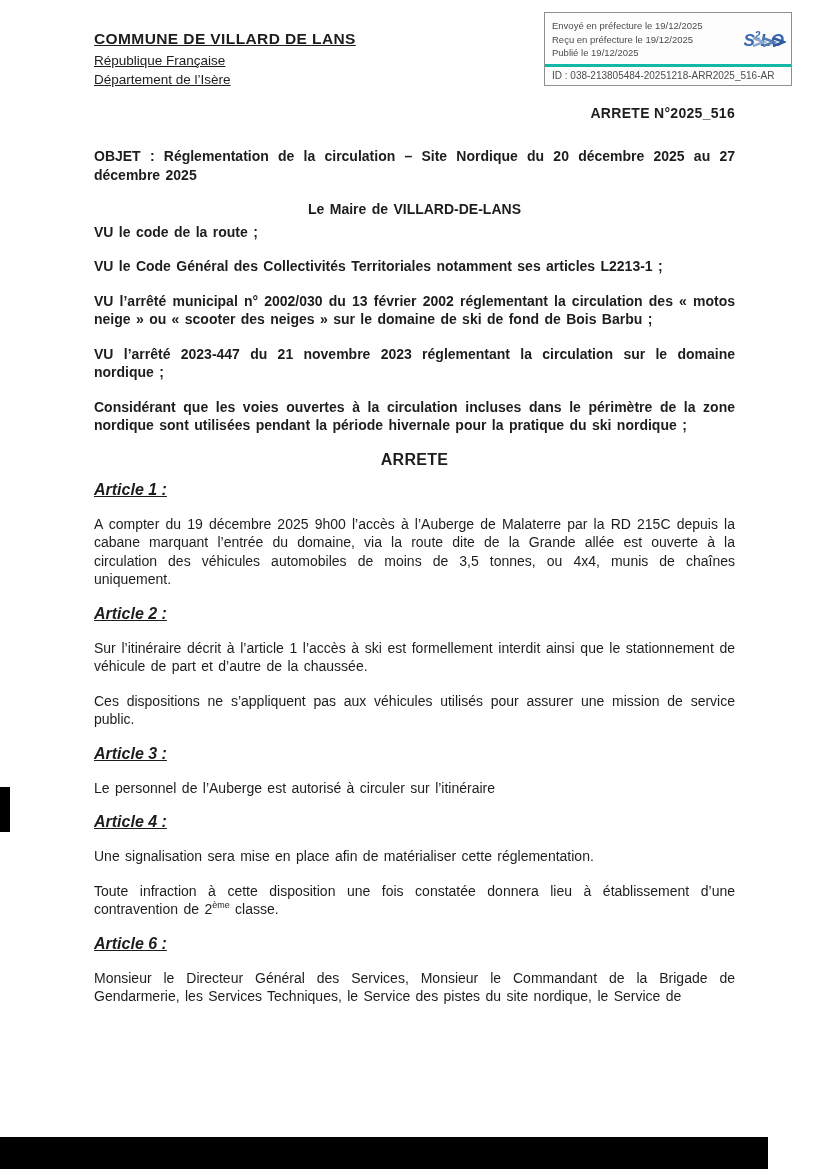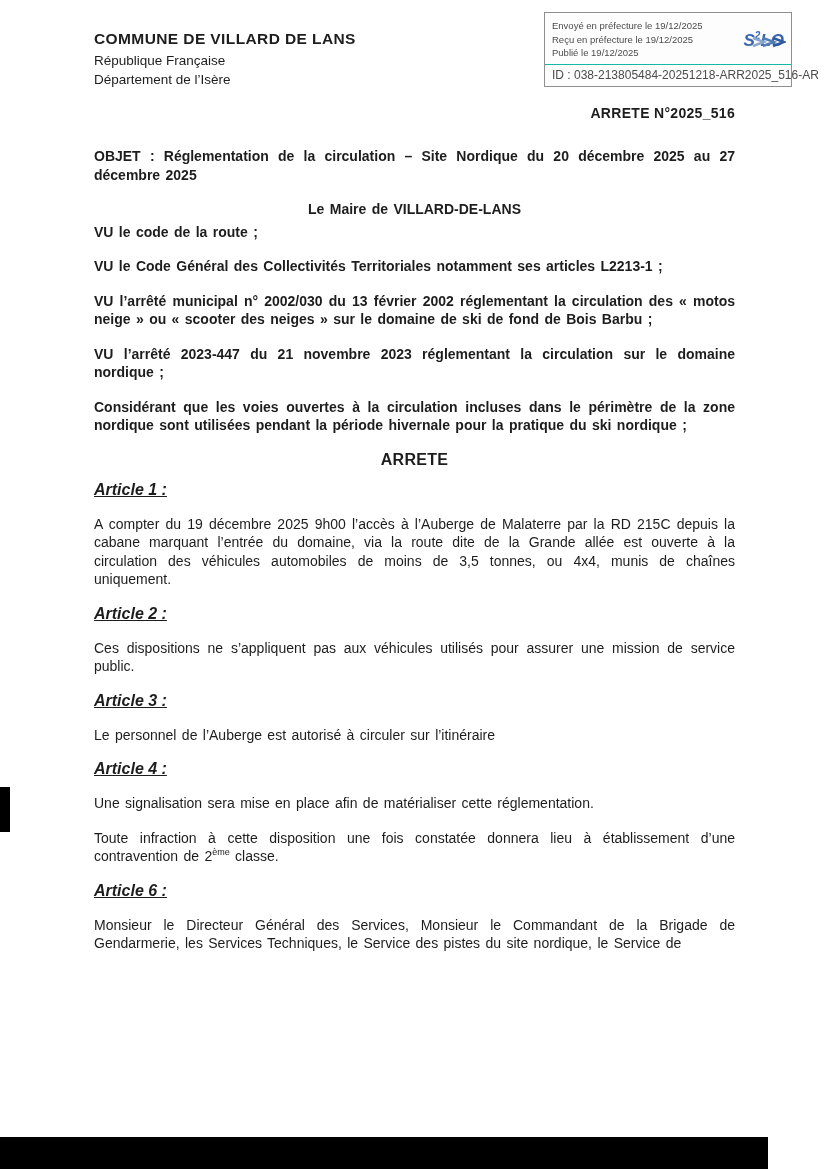--- a/index.html
+++ b/index.html
@@ -14,21 +14,21 @@
   .content {
     position: absolute;
     left: 94px; top: 30px;
     width: 641px;
   }
   .commune {
     font-size: 15.5px; font-weight: bold; letter-spacing: .4px;
     margin: 0 0 4px 0;
   }
   .hdr-line { font-size: 13.5px; line-height: 18.5px; }
-  .header-block { margin-bottom: 16px; }
+  .header-block { margin-bottom: 16px; text-decoration: underline; }
   .doc-title {
     text-align: right; font-weight: bold; font-size: 14px;
     letter-spacing: .3px; margin: 14px 0 26px 0;
   }
   p, .para {
     font-size: 14px; line-height: 18.5px;
     text-align: justify; margin: 0 0 16px 0;
     word-spacing: 1.5px;
   }
   .bold { font-weight: bold; }
@@ -52,23 +52,23 @@
   .stamp-lines { flex: 1; }
   .stamp-lines div { line-height: 13.5px; white-space: nowrap; }
   .stamp-logo {
     width: 78px; position: relative;
     color: #3a68b0; font-style: italic; font-weight: bold;
     font-size: 17px; padding-top: 12px; text-align: right;
   }
   .stamp-logo sup { font-size: 10px; }
   .stamp-logo svg { position: absolute; right: -2px; top: 16px; }
   .stamp-id {
-    border-top: 1px solid #14b8a6;
+    border-top: 3px solid #14b8a6;
     padding: 3px 7px 4px 7px;
-    font-size: 12px; white-space: nowrap; color: #4c4c4c;
+    font-size: 10px; white-space: nowrap; color: #4c4c4c;
   }
 
   
   .edge-mark-left {
     position: absolute; left: 0; top: 787px;
     width: 10px; height: 45px; background: #000;
   }
   .bottom-bar {
     position: absolute; left: 0; top: 1137px;
     width: 768px; height: 32px; background: #000;
@@ -115,20 +115,21 @@
   <p class="bold">VU l’arrêté municipal n° 2002/030 du 13 février 2002 réglementant la circulation des « motos neige » ou « scooter des neiges » sur le domaine de ski de fond de Bois Barbu ;</p>
   <p class="bold">VU l’arrêté 2023-447 du 21 novembre 2023 réglementant la circulation sur le domaine nordique ;</p>
   <p class="bold">Considérant que les voies ouvertes à la circulation incluses dans le périmètre de la zone nordique sont utilisées pendant la période hivernale pour la pratique du ski nordique ;</p>
 
   <div class="arrete-head">ARRETE</div>
 
   <div class="art-heading">Article 1 :</div>
   <p>A compter du 19 décembre 2025 9h00 l’accès à l’Auberge de Malaterre par la RD 215C depuis la cabane marquant l’entrée du domaine, via la route dite de la Grande allée est ouverte à la circulation des véhicules automobiles de moins de 3,5 tonnes, ou 4x4, munis de chaînes uniquement.</p>
 
   <div class="art-heading">Article 2 :</div>
+  <p>Sur l’itinéraire décrit à l’article 1 l’accès à ski est formellement interdit ainsi que le stationnement de véhicule de part et d’autre de la chaussée.</p>
   <p>Ces dispositions ne s’appliquent pas aux véhicules utilisés pour assurer une mission de service public.</p>
 
   <div class="art-heading">Article 3 :</div>
   <p>Le personnel de l’Auberge est autorisé à circuler sur l’itinéraire</p>
 
   <div class="art-heading">Article 4 :</div>
   <p>Une signalisation sera mise en place afin de matérialiser cette réglementation.</p>
 
   <p><span>Toute infraction à cette disposition une fois constatée donnera lieu à établissement d’une contravention de 2</span><sup>ème</sup><span> classe.</span></p>
 

